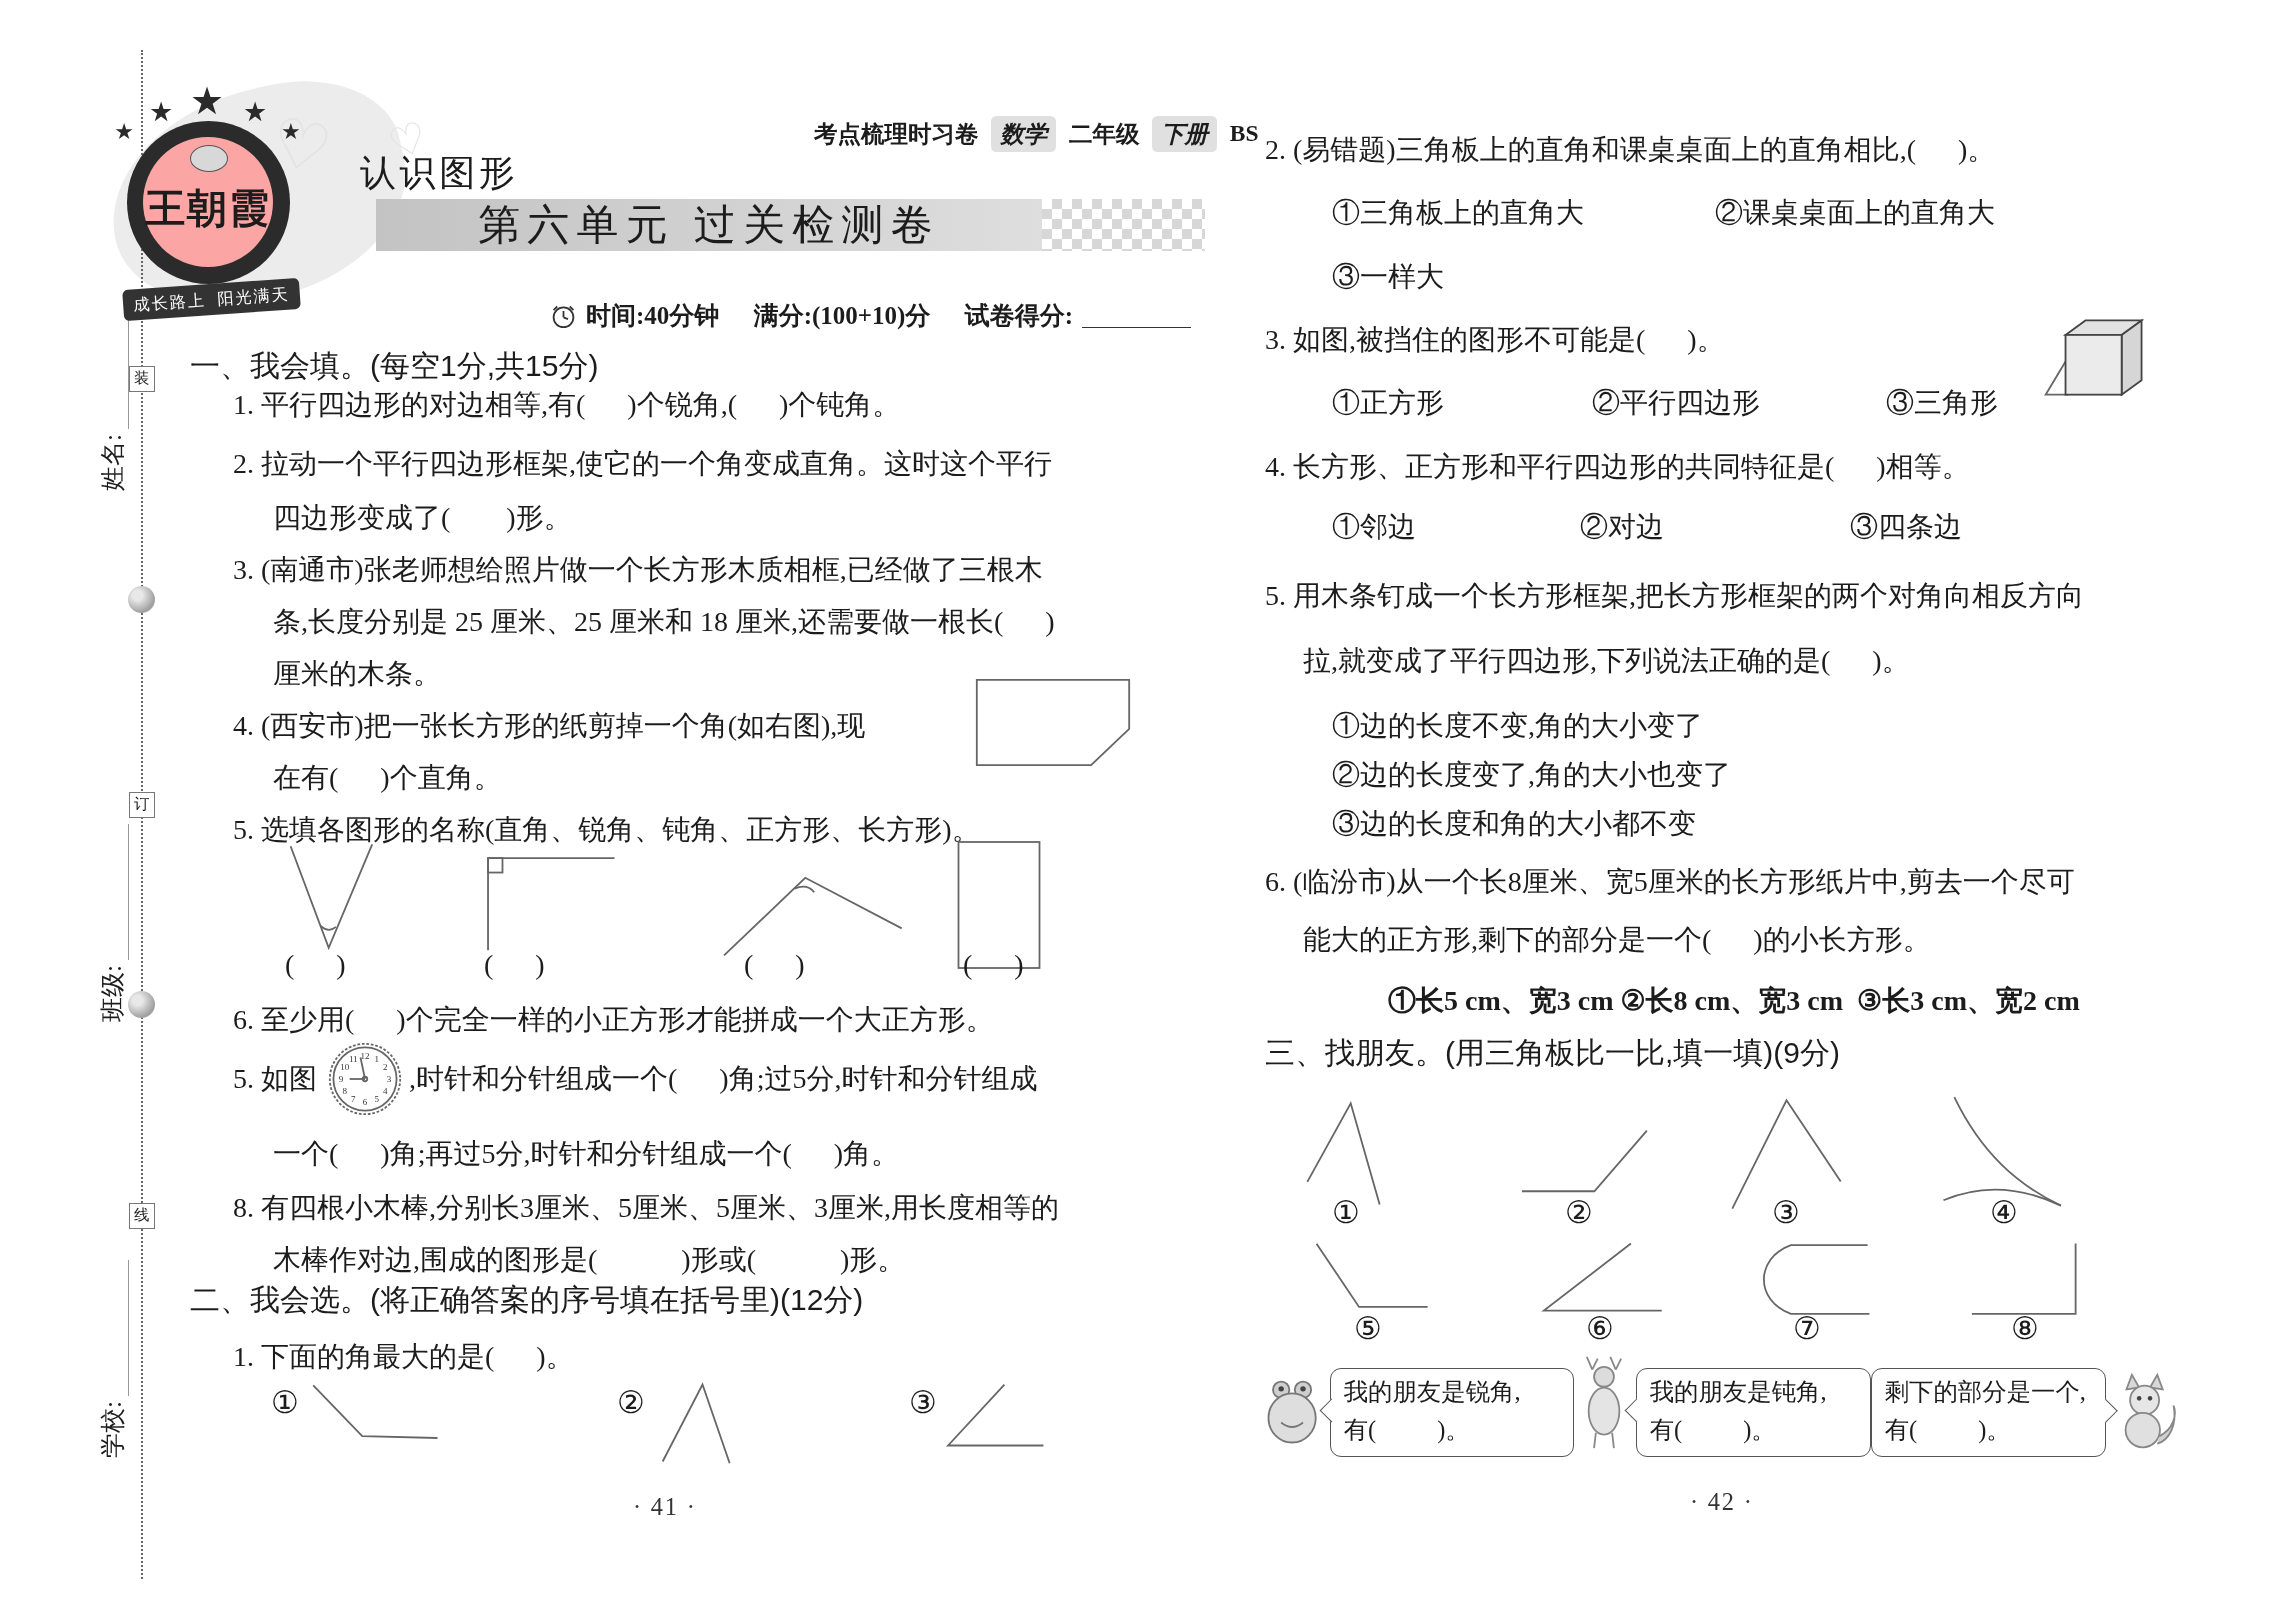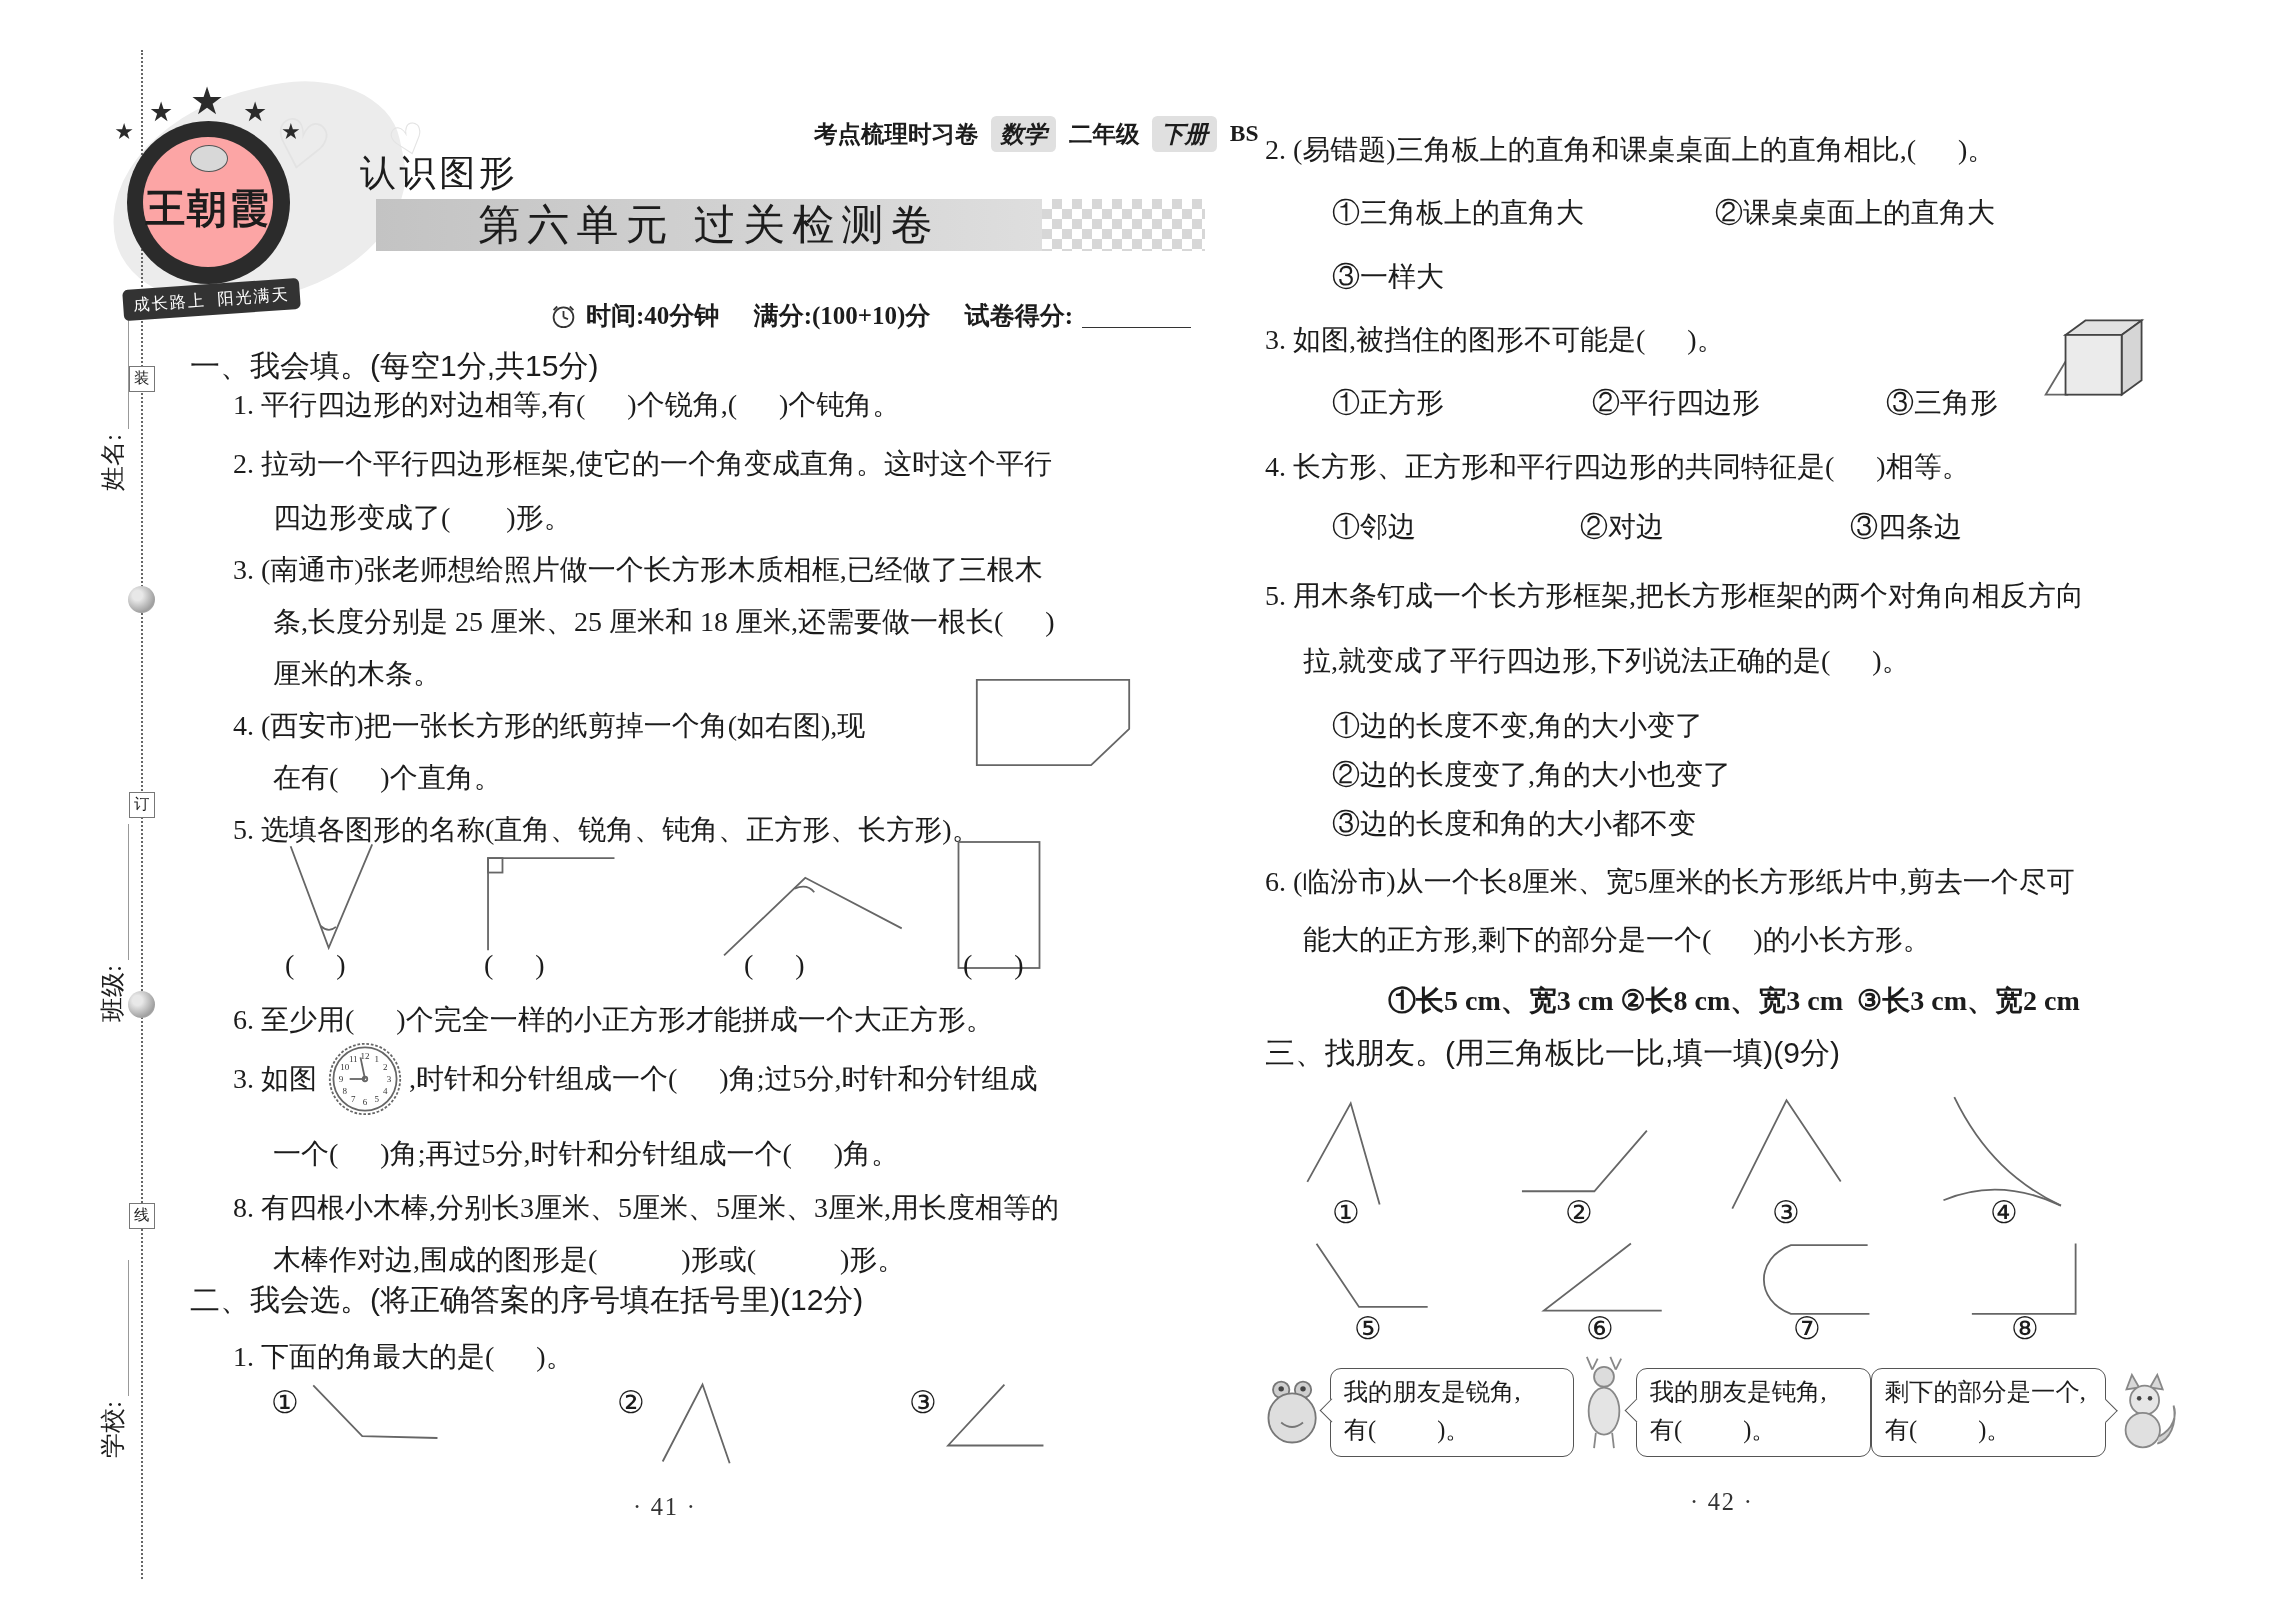--- a/index.html
+++ b/index.html
@@ -165,21 +165,21 @@
     <rect x="5" y="5" width="90" height="140"></rect>
   </svg>
 
   <div class="t" style="left:285px;top:948px;">(      )</div>
   <div class="t" style="left:484px;top:948px;">(      )</div>
   <div class="t" style="left:744px;top:948px;">(      )</div>
   <div class="t" style="left:963px;top:948px;">(      )</div>
 
   <div class="t" style="left:233px;top:1003px;">6. 至少用(      )个完全一样的小正方形才能拼成一个大正方形。</div>
 
-  <div class="t" style="left:233px;top:1062px;">3. 如图</div>
+  <div class="t" style="left:233px;top:1062px;">5. 如图</div>
   <svg class="fig" style="left:328px;top:1042px;" width="74" height="74" viewBox="0 0 82 82">
     <circle cx="41" cy="41" r="39" stroke-dasharray="3,2"></circle>
     <circle cx="41" cy="41" r="35"></circle>
     <text x="41" y="15.5" font-size="10" text-anchor="middle" dominant-baseline="central" fill="#333" stroke="none">12</text>
     <text x="54" y="19" font-size="10" text-anchor="middle" dominant-baseline="central" fill="#333" stroke="none">1</text>
     <text x="63.5" y="28" font-size="10" text-anchor="middle" dominant-baseline="central" fill="#333" stroke="none">2</text>
     <text x="67.5" y="41" font-size="10" text-anchor="middle" dominant-baseline="central" fill="#333" stroke="none">3</text>
     <text x="63.5" y="54" font-size="10" text-anchor="middle" dominant-baseline="central" fill="#333" stroke="none">4</text>
     <text x="54" y="63" font-size="10" text-anchor="middle" dominant-baseline="central" fill="#333" stroke="none">5</text>
     <text x="41" y="66.5" font-size="10" text-anchor="middle" dominant-baseline="central" fill="#333" stroke="none">6</text>

